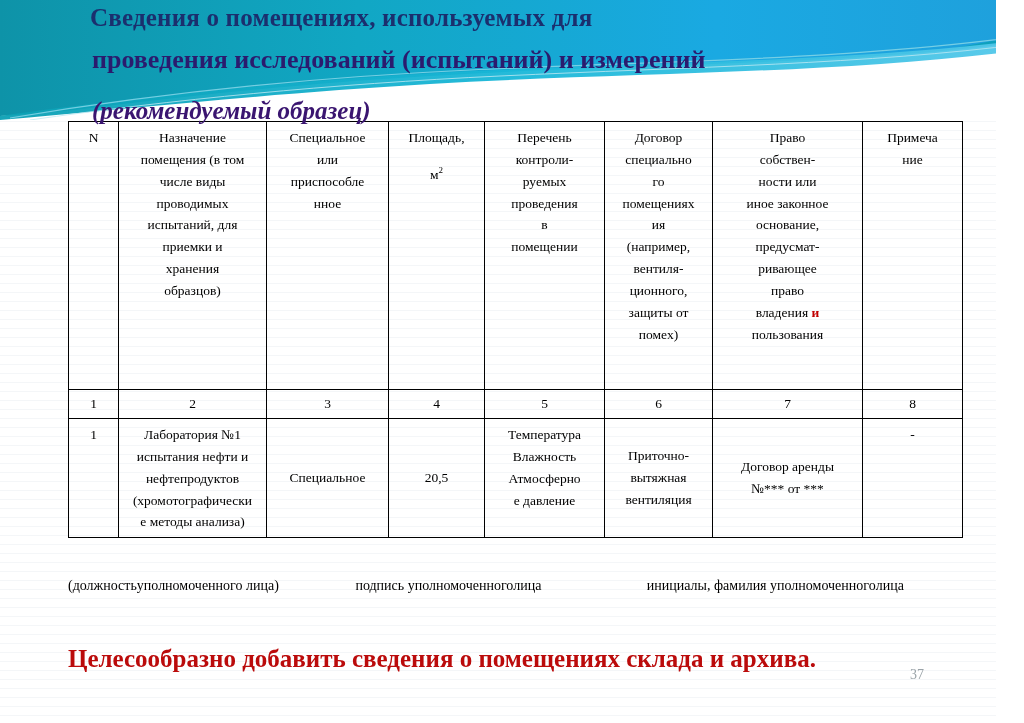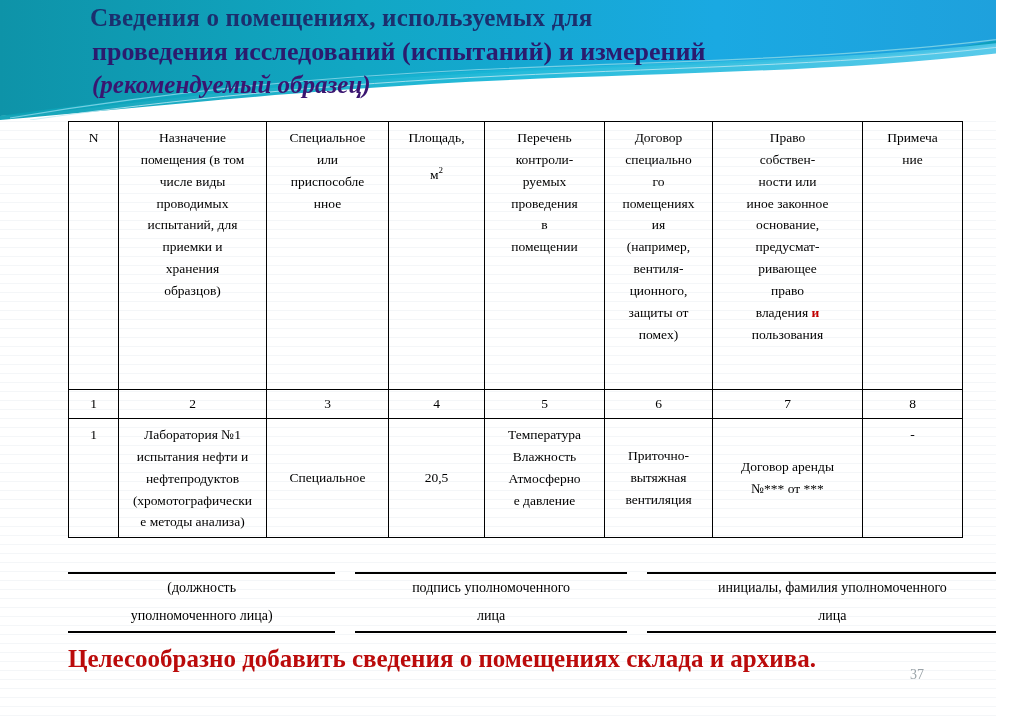--- a/index.html
+++ b/index.html
@@ -58,28 +58,28 @@
   }
   #title-line-1 {
     font-size: 25px;
     color: #1b2f6e;
     letter-spacing: 0.2px;
     padding-left: 2px;
   }
   #title-line-2 {
     font-size: 26px;
     color: #2b1b6e;
-    margin-top: 4px;
+    margin-top: 12px;
     padding-left: 4px;
   }
   #title-line-3 {
     font-size: 25px;
     color: #3a1570;
     font-style: italic;
-    margin-top: 5px;
+    margin-top: 23px;
     padding-left: 4px;
   }
 
   
   #info-table {
     position: absolute;
     left: 68px;
     top: 121px;
     width: 894px;
     border-collapse: collapse;
@@ -133,21 +133,21 @@
     position: absolute;
     left: 68px;
     top: 572px;
     width: 950px;
     display: flex;
     gap: 20px;
     z-index: 4;
   }
   .sign-block {
     display: flex;
-    flex-direction: column;
+    flex-direction: row;
   }
   .sign-block .rule {
     height: 0;
     border-top: 2px solid #000000;
   }
   .sign-block .rule-bottom {
     height: 0;
     border-top: 2px solid #000000;
     margin-top: 2px;
   }

